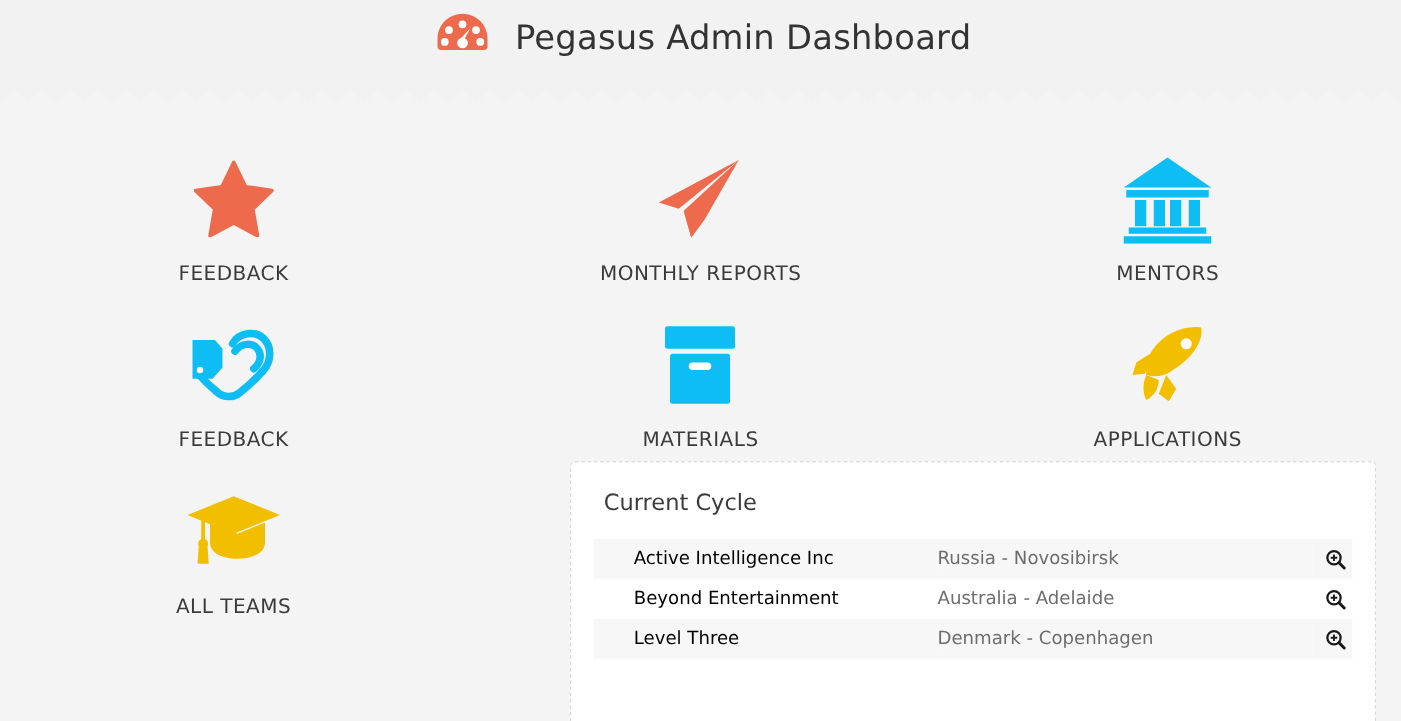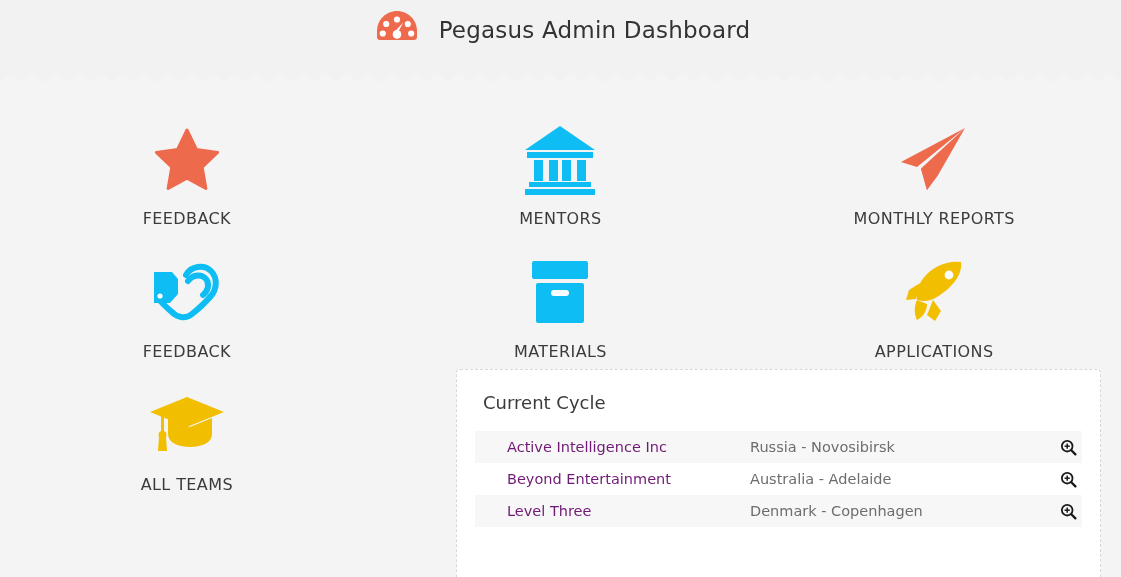--- a/index.html
+++ b/index.html
@@ -28,21 +28,21 @@
     display: flex;
     align-items: center;
     gap: 16px;
   }
   #app-header .brand-icon {
     width: 52px;
     height: 52px;
     display: block;
   }
   #app-header .brand-title {
-    font-size: 23px;
+    font-size: 27px;
     color: #333333;
     font-family: "DejaVu Sans", sans-serif;
     font-weight: 400;
     letter-spacing: 0.2px;
     white-space: nowrap;
   }
 
   
   #zigzag-divider {
     height: 28px;
@@ -148,21 +148,21 @@
   }
   #cycle-table td.col-location {
     width: 300px;
     color: #6d6d6d;
   }
   #cycle-table td.col-action {
     text-align: left;
     padding-left: 10px;
   }
   #cycle-table a.company-link {
-    color: #701a75;
+    color: #000000;
     text-decoration: none;
     cursor: pointer;
   }
   .zoom-in-icon {
     display: inline-block;
     width: 17px;
     height: 17px;
     vertical-align: middle;
     cursor: pointer;
   }
@@ -212,43 +212,43 @@
       <span class="tile-icon">
         <svg viewBox="0 0 64 62" width="64" height="62" aria-hidden="true">
           <path d="M32 2 L41.4 21.4 L62.6 24.4 L47.2 39.2 L50.9 60.4 L32 50.3 L13.1 60.4 L16.8 39.2 L1.4 24.4 L22.6 21.4 Z" fill="#ee6a4d" stroke="#ee6a4d" stroke-width="3" stroke-linejoin="round"></path>
         </svg>
       </span>
       <span class="tile-label">FEEDBACK</span>
     </div>
 
     <div class="shortcut-tile">
       <span class="tile-icon">
+        <svg viewBox="0 0 70 70" width="70" height="70" aria-hidden="true">
+          <path d="M66 4 L2 38 L18 43 Z" fill="#ee6a4d"></path>
+          <path d="M66 4 L22 44.5 L28 66 L38.5 52 Z" fill="#ee6a4d"></path>
+          <path d="M22 45 L28 66 L35.5 54.5 Z" fill="#ee6a4d"></path>
+        </svg>
+      </span>
+      <span class="tile-label">MONTHLY REPORTS</span>
+    </div>
+
+    <div class="shortcut-tile">
+      <span class="tile-icon">
         <svg viewBox="0 0 74 72" width="74" height="72" aria-hidden="true">
           <path d="M37 3 L72 27 L2 27 Z" fill="#0fbdf5"></path>
           <rect x="4" y="29" width="66" height="6" fill="#0fbdf5"></rect>
           <rect x="11" y="37" width="9" height="21" fill="#0fbdf5"></rect>
           <rect x="26" y="37" width="9" height="21" fill="#0fbdf5"></rect>
           <rect x="39" y="37" width="9" height="21" fill="#0fbdf5"></rect>
           <rect x="54" y="37" width="9" height="21" fill="#0fbdf5"></rect>
           <rect x="6" y="59" width="62" height="5" fill="#0fbdf5"></rect>
           <rect x="2" y="66" width="70" height="6" fill="#0fbdf5"></rect>
         </svg>
       </span>
       <span class="tile-label">MENTORS</span>
-    </div>
-
-    <div class="shortcut-tile">
-      <span class="tile-icon">
-        <svg viewBox="0 0 70 70" width="70" height="70" aria-hidden="true">
-          <path d="M66 4 L2 38 L18 43 Z" fill="#ee6a4d"></path>
-          <path d="M66 4 L22 44.5 L28 66 L38.5 52 Z" fill="#ee6a4d"></path>
-          <path d="M22 45 L28 66 L35.5 54.5 Z" fill="#ee6a4d"></path>
-        </svg>
-      </span>
-      <span class="tile-label">MONTHLY REPORTS</span>
     </div>
 
     <div class="shortcut-tile">
       <span class="tile-icon">
         <svg viewBox="0 0 78 64" width="78" height="64" aria-hidden="true">
           <g fill="none" stroke="#0fbdf5" stroke-width="6" stroke-linecap="round" stroke-linejoin="round">
             <path d="M38 15 C43 6 56 4 63 11 C70 18 69 30 62 37"></path>
             <path d="M40 21 C45 14 54 14 58 19 C62 24 60 31 55 35"></path>
             <path d="M62 37 C56 44 49 50 44 54 C38 59 30 58 25 53"></path>
             <path d="M25 53 C19 48 13 42 10 38"></path>

